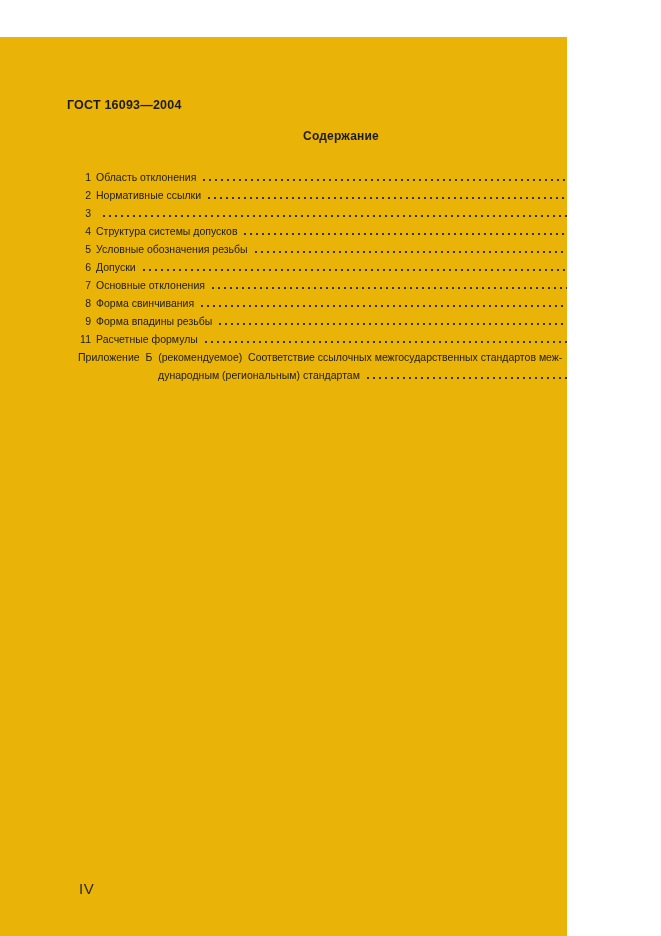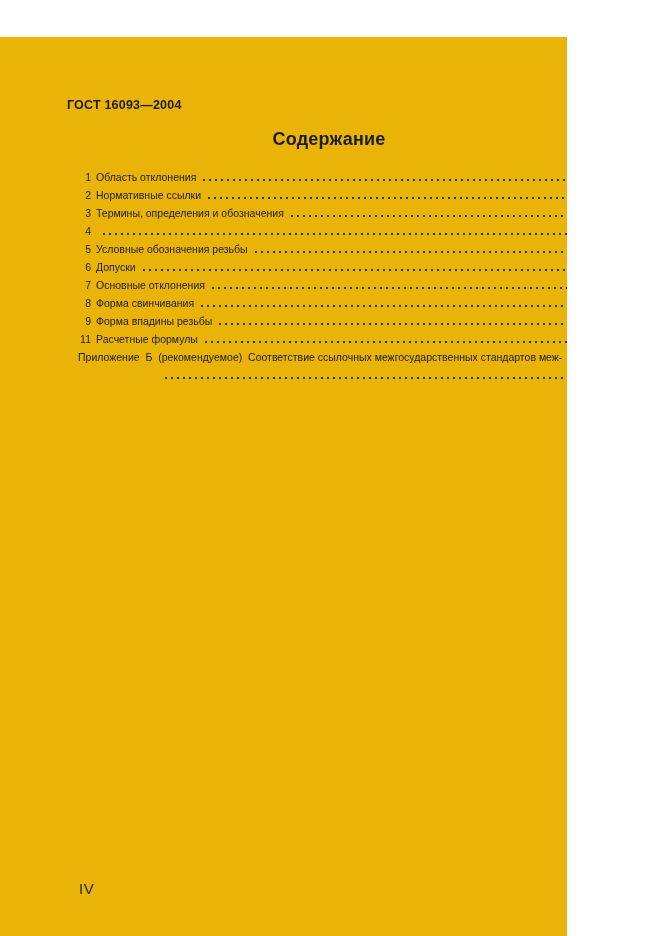--- a/index.html
+++ b/index.html
@@ -21,25 +21,25 @@
     position: absolute;
     left: 67px;
     top: 61px;
     font-size: 12.5px;
     font-weight: bold;
     letter-spacing: 0.2px;
     white-space: pre;
   }
   .doc-title {
     position: absolute;
-    left: 62px;
+    left: 74px;
     top: 92px;
     width: 534px;
     text-align: center;
-    font-size: 18px;
+    font-size: 12px;
     font-weight: bold;
     letter-spacing: 0.2px;
   }
   .toc {
     position: absolute;
     left: 78px;
     top: 131px;
     width: 534px;
     font-size: 10.5px;
   }
@@ -88,26 +88,26 @@
 <body>
 
 <div class="page">
   <div class="doc-header">ГОСТ 16093—2004</div>
 
   <div class="doc-title">Содержание</div>
 
   <div class="toc">
       <div class="row"><span class="num">1</span><span class="t">Область отклонения</span><span class="leader"></span><span class="pg">1</span></div>
       <div class="row"><span class="num">2</span><span class="t">Нормативные ссылки</span><span class="leader"></span><span class="pg">1</span></div>
-      <div class="row"><span class="num">3</span><span class="t">Термины, определения и обозначения</span><span class="leader"></span><span class="pg">2</span></div>
-      <div class="row"><span class="num">4</span><span class="leader"></span><span class="pg">2</span></div>
+      <div class="row"><span class="num">3</span><span class="leader"></span><span class="pg">2</span></div>
+      <div class="row"><span class="num">4</span><span class="t">Структура системы допусков</span><span class="leader"></span><span class="pg">2</span></div>
       <div class="row"><span class="num">5</span><span class="t">Условные обозначения резьбы</span><span class="leader"></span><span class="pg">4</span></div>
       <div class="row"><span class="num">6</span><span class="t">Допуски</span><span class="leader"></span><span class="pg">6</span></div>
       <div class="row"><span class="num">7</span><span class="t">Основные отклонения</span><span class="leader"></span><span class="pg">11</span></div>
       <div class="row"><span class="num">8</span><span class="t">Форма свинчивания</span><span class="leader"></span><span class="pg">12</span></div>
       <div class="row"><span class="num">9</span><span class="t">Форма впадины резьбы</span><span class="leader"></span><span class="pg">13</span></div>
       <div class="row"><span class="num">11</span><span class="t">Расчетные формулы</span><span class="leader"></span><span class="pg">16</span></div>
       <div class="row"><span class="t">Приложение  Б  (рекомендуемое)  Соответствие ссылочных межгосударственных стандартов меж-</span></div>
-      <div class="row"><span class="indent"></span><span class="leader"></span><span class="pg">37</span></div>
+      <div class="row"><span class="indent"></span><span class="t">дународным (региональным) стандартам</span><span class="leader"></span><span class="pg">37</span></div>
     </div>
 
   <div class="doc-footer">IV</div>
 </div>
 
 </body></html>

